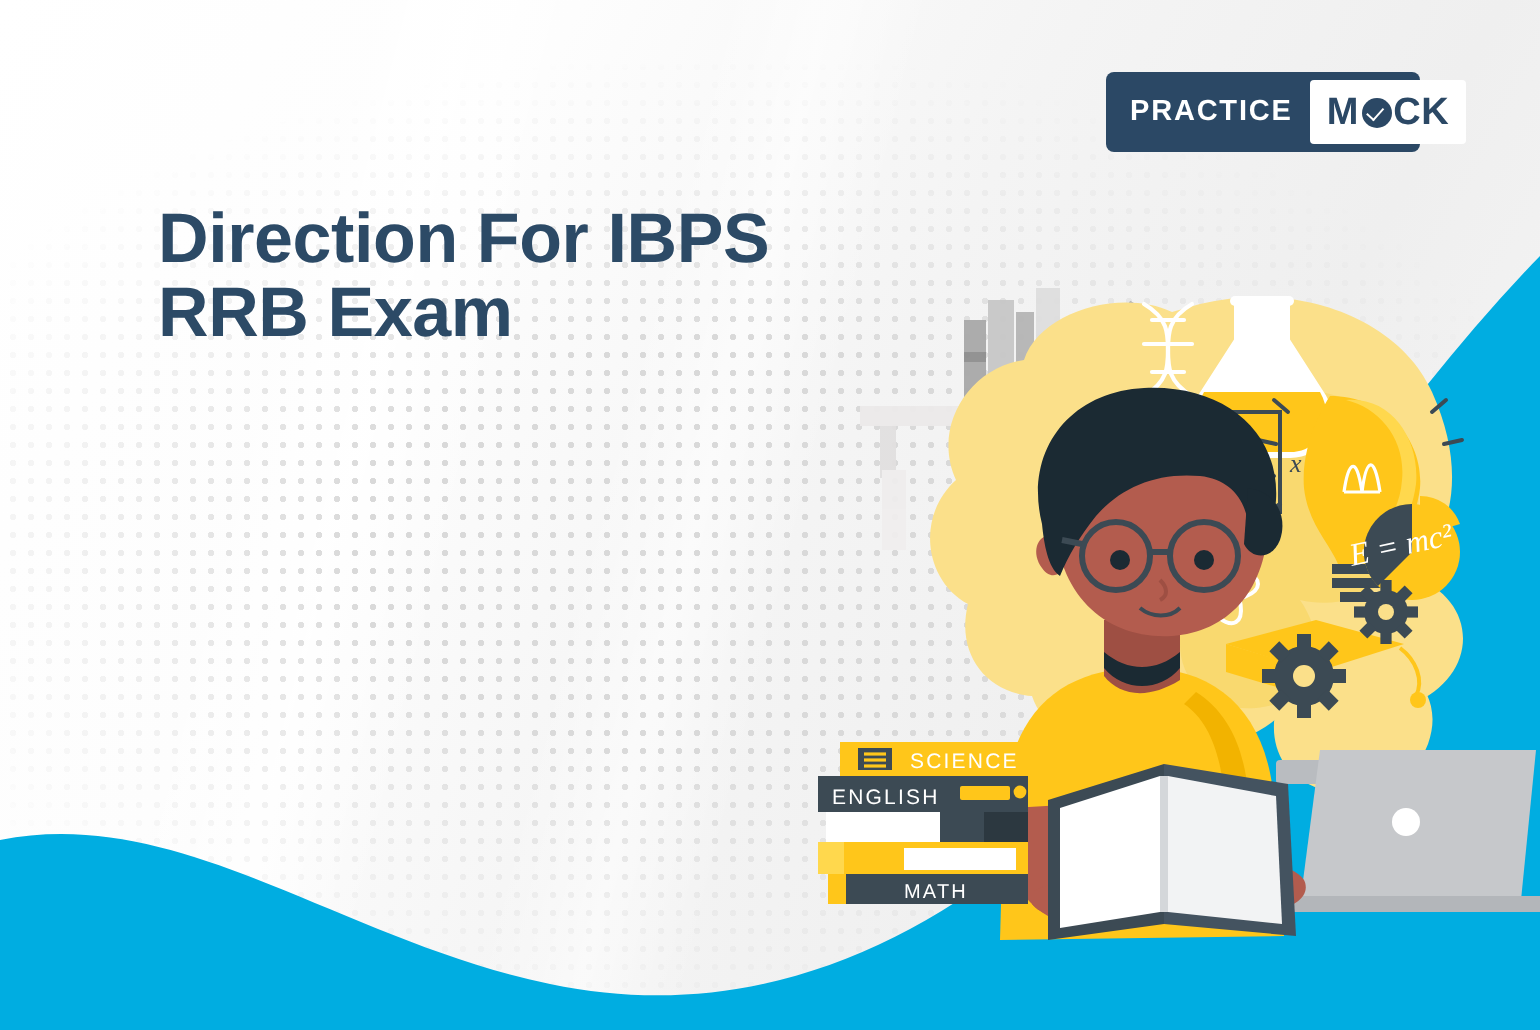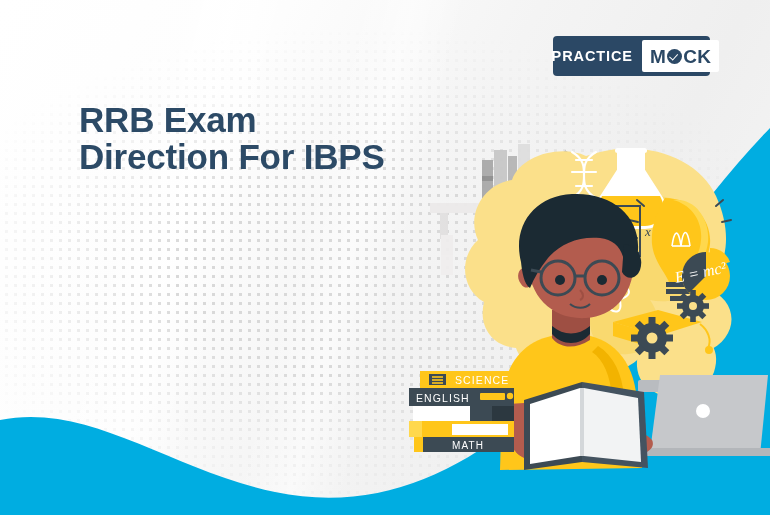--- a/index.html
+++ b/index.html
@@ -35,21 +35,21 @@
   }
   .wave{position:absolute;left:0;top:0;width:770px;height:515px;}
 
   
   .logo{
     position:absolute;left:553px;top:36px;
     width:157px;height:40px;
     background:#2b4865;
     border-radius:4px;
     display:flex;align-items:center;
-    box-sizing:border-box;padding:4px;justify-content:center;
+    box-sizing:border-box;padding:4px;
   }
   .logo-practice{
     color:#ffffff;font-size:14.5px;font-weight:bold;
     letter-spacing:.9px;
     padding:0 9px 0 8px;
     line-height:1;
   }
   .logo-mock-box{
     background:#ffffff;border-radius:2px;
     height:100%;display:flex;align-items:center;
@@ -331,17 +331,17 @@
     <span class="logo-mock-box">
       <span class="logo-mock">
         <span>M</span>
         <span class="mock-o"></span>
         <span>CK</span>
       </span>
     </span>
   </div>
 
   <div class="headline">
+    <div>Direction For IBPS</div>
     <div>RRB Exam</div>
-    <div>Direction For IBPS</div>
   </div>
 
 </div>
 
 </body></html>

